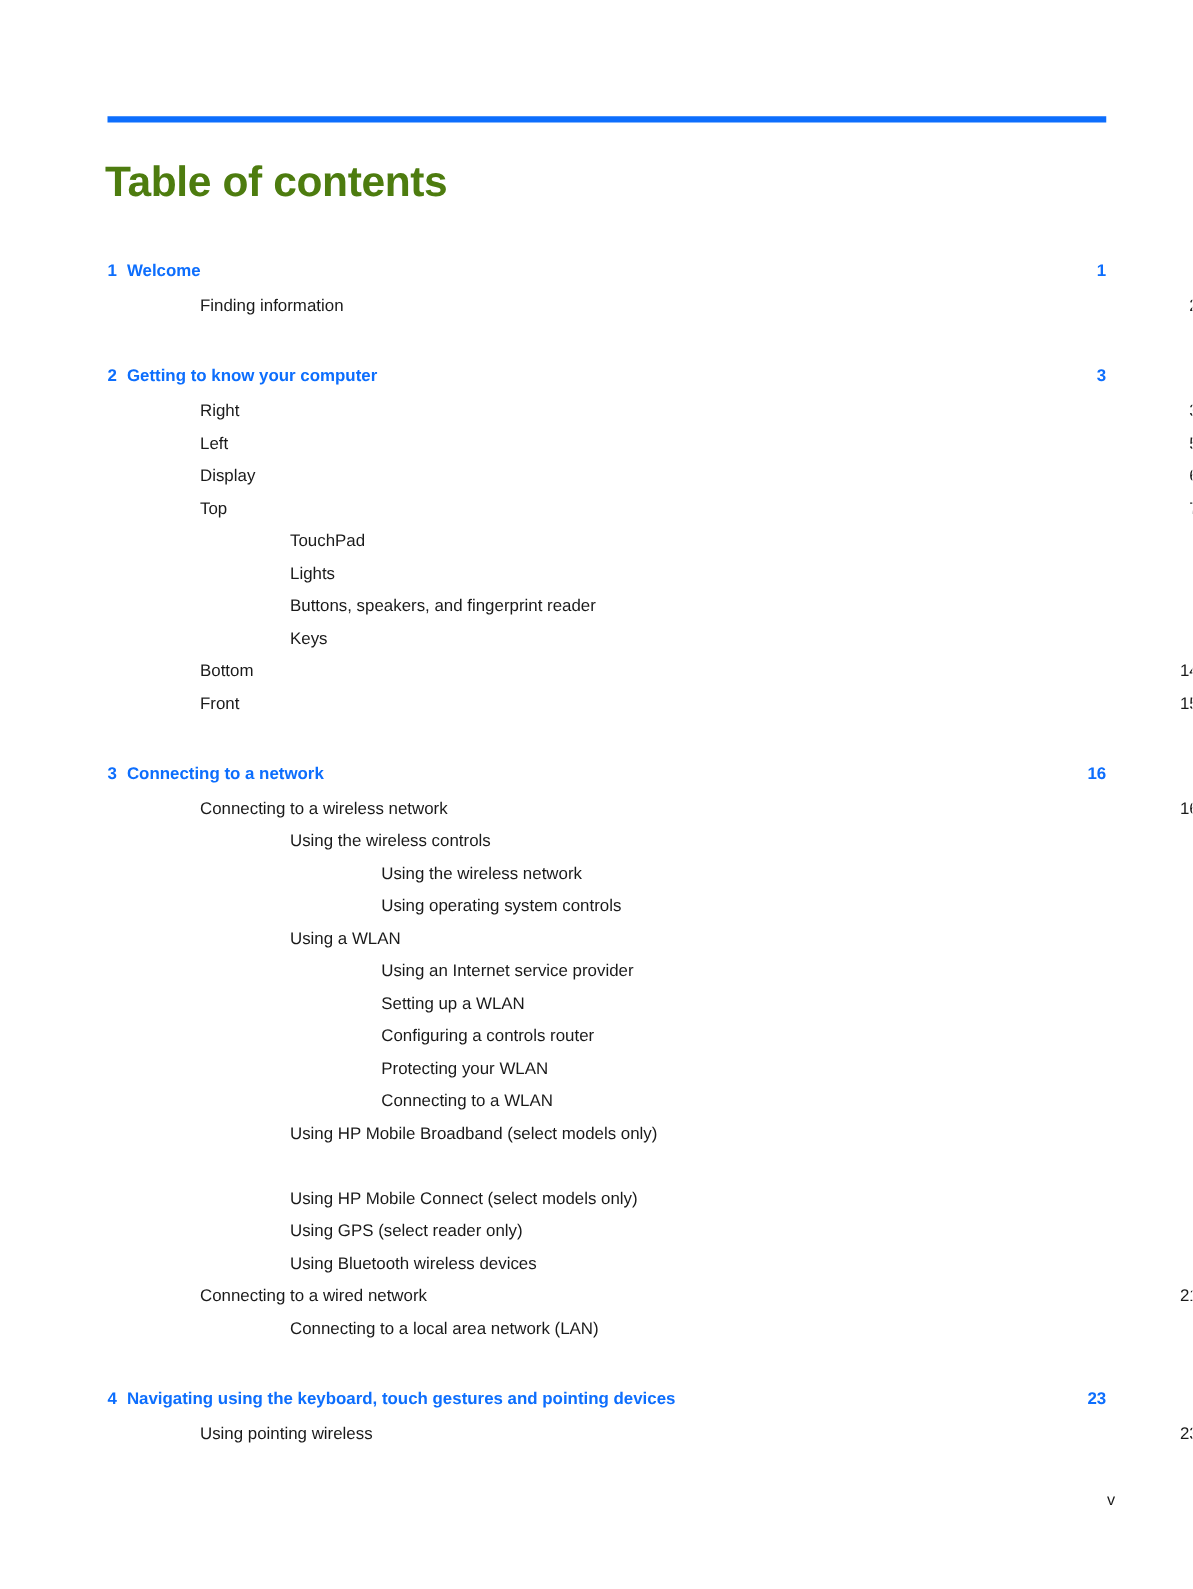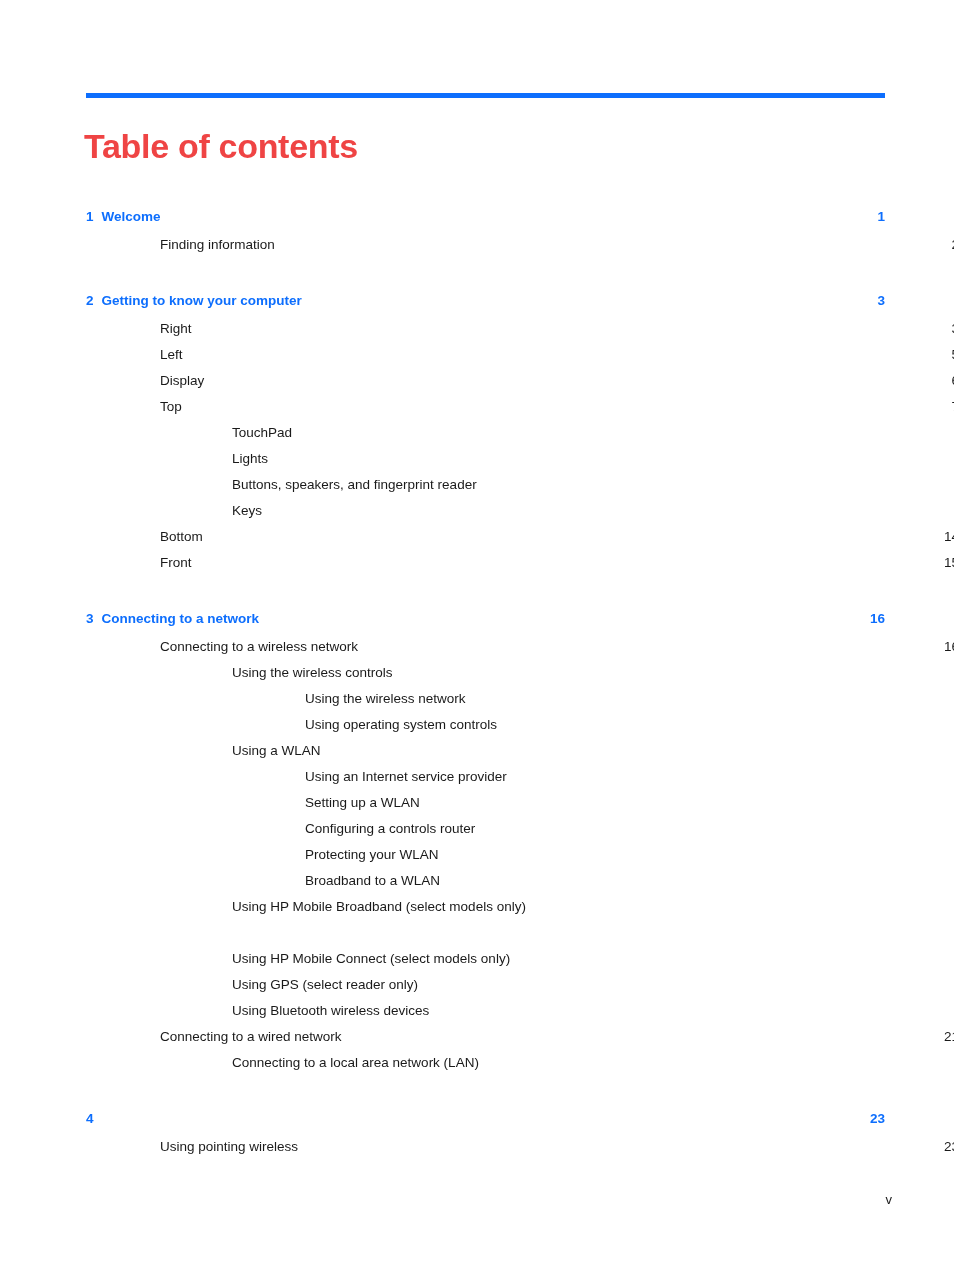--- a/index.html
+++ b/index.html
@@ -29,21 +29,21 @@
     width: 799px;
     height: 5px;
     background: #0d6efd;
   }
   .page-title {
     position: absolute;
     left: 84px;
     top: 104px;
     font-size: 34px;
     font-weight: bold;
-    color: #ef4444;
+    color: #4d7c0f;
     letter-spacing: -0.3px;
     line-height: 1.15;
     white-space: nowrap;
   }
 
   
   .toc {
     position: absolute;
     left: 86px;
     top: 209px;
@@ -231,21 +231,21 @@
         </div>
         <div class="toc-row level-4">
           <span class="label">Configuring a controls router</span>
           <span class="leader"></span>
         </div>
         <div class="toc-row level-4">
           <span class="label">Protecting your WLAN</span>
           <span class="leader"></span>
         </div>
         <div class="toc-row level-4">
-          <span class="label">Broadband to a WLAN</span>
+          <span class="label">Connecting to a WLAN</span>
           <span class="leader"></span>
         </div>
         <div class="toc-row level-3">
           <span class="label">Using HP Mobile Broadband (select models only)</span>
           <span class="leader"></span>
         </div>
         <div class="toc-row level-3">
           <span class="leader"></span>
         </div>
         <div class="toc-row level-3">
@@ -266,20 +266,21 @@
           <span class="pageno">21</span>
         </div>
         <div class="toc-row level-3">
           <span class="label">Connecting to a local area network (LAN)</span>
           <span class="leader"></span>
         </div>
       </div>
       <div class="chapter-group">
         <div class="toc-row level-1">
           <span class="chapnum">4</span>
+          <span class="label">Navigating using the keyboard, touch gestures and pointing devices</span>
           <span class="leader"></span>
           <span class="pageno">23</span>
         </div>
         <div class="toc-row level-2">
           <span class="label">Using pointing wireless</span>
           <span class="leader"></span>
           <span class="pageno">23</span>
         </div>
       </div>
     </div>

